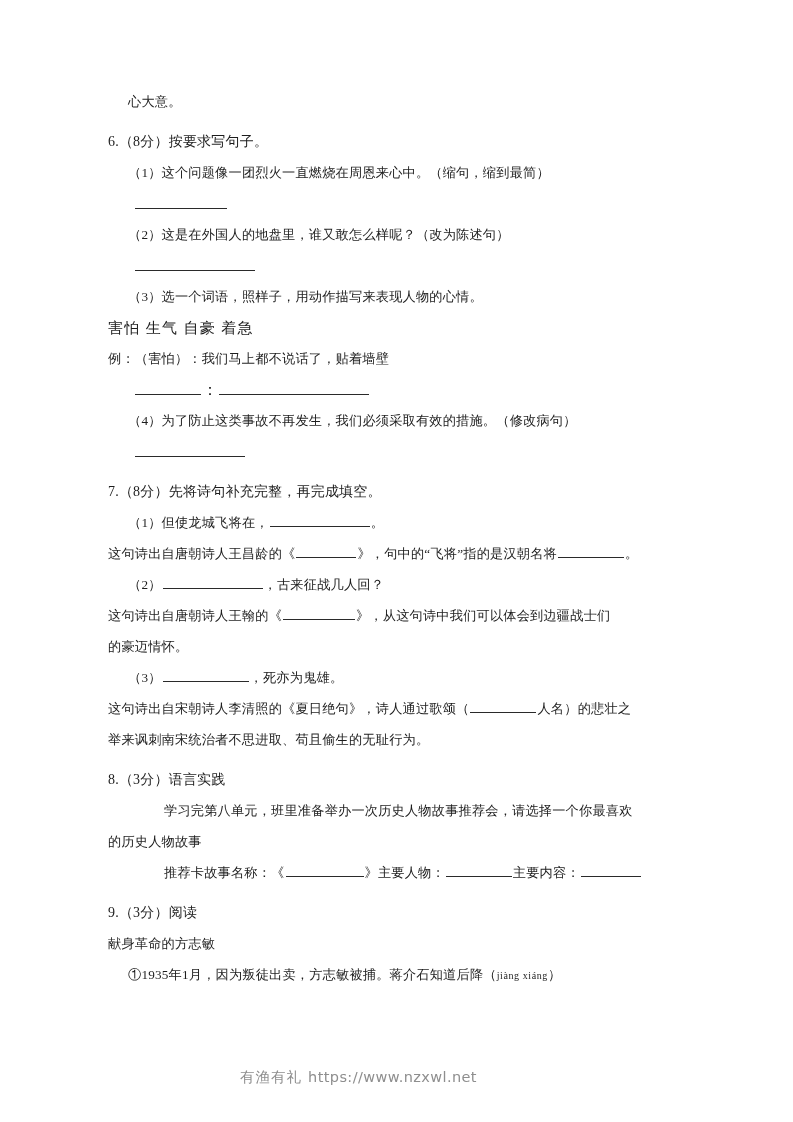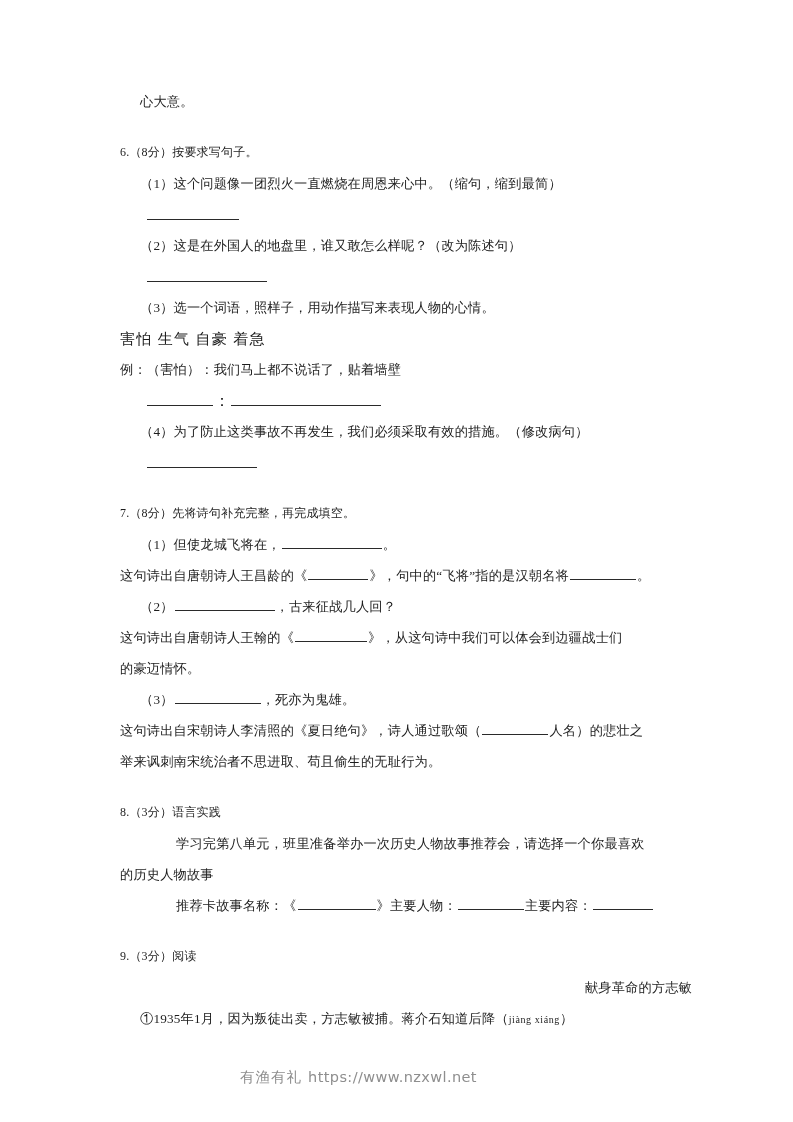--- a/index.html
+++ b/index.html
@@ -17,43 +17,43 @@
   }
   .page {
     position: absolute;
     left: 0; top: 0;
     width: 793px;
     height: 1122px;
     background: #fff;
   }
   .content {
     position: absolute;
-    left: 120px;
+    left: 108px;
     top: 86px;
     width: 572px;
   }
 
   
   .line {
     font-size: 13.2px;
     line-height: 31px;
     letter-spacing: 0.2px;
     white-space: nowrap;
     color: #1d1d1d;
   }
   .q-num {
-    font-size: 12px;
+    font-size: 14px;
     line-height: 31px;
-    margin-top: 20px;
+    margin-top: 9px;
   }
   .indent1 { padding-left: 20px; }
   .indent2 { padding-left: 56px; }
   .indent0 { padding-left: 0px; }
 
-  .center { text-align: right; }
+  .center { text-align: left; }
 
   
   .blank {
     display: inline-block;
     border-bottom: 1px solid #2a2a2a;
     height: 0.95em;
     vertical-align: baseline;
     margin: 0 1px;
   }
   .blank-row {

